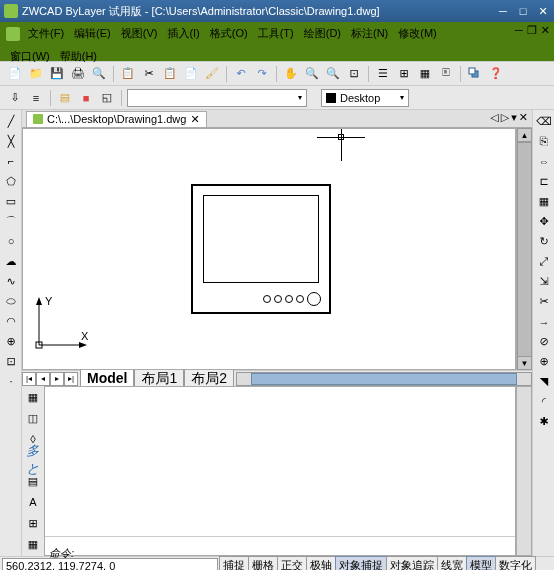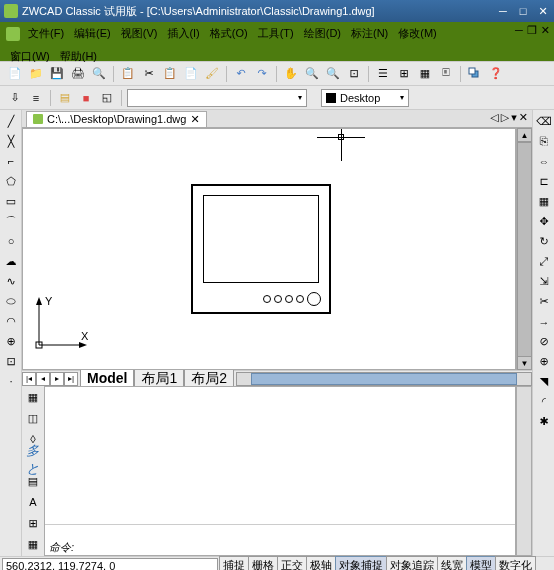--- a/index.html
+++ b/index.html
@@ -49,33 +49,33 @@
 .bottombar .nav span { width: 14px; height: 14px; border: 1px solid #999; background: #fff; display: flex; align-items: center; justify-content: center; font-size: 8px; cursor: pointer; }
 .bottombar .tabs { display: flex; margin-left: 2px; }
 .bottombar .tabs .mtab { border: 1px solid #999; background: #eee; padding: 12px 6px; font-size: 14px; cursor: pointer; }
 .bottombar .tabs .mtab.active { background: #fff; font-weight: bold; }
 .bottombar .hscroll { flex: 1; height: 14px; border: 1px solid #999; background: #ddd; margin-left: 2px; position: relative; }
 .bottombar .hscroll .thumb { position: absolute; left: 14px; right: 14px; top: 0; bottom: 0; background: #9bb8d8; border: 1px solid #6a8cb0; }
 .cmdarea { display: flex; height: 170px; background: #e8e8e8; }
 .cmdleft { width: 22px; display: flex; flex-direction: column; gap: 3px; padding: 2px; }
 .cmdpanel { flex: 1; background: #fff; border: 1px solid #aaa; display: flex; flex-direction: column; }
 .cmdhistory { flex: 1; }
-.cmdline { height: 16px; border-top: 1px solid #ccc; padding: 15px 4px; font-size: 10px; font-style: italic; }
+.cmdline { height: 16px; border-top: 1px solid #ccc; padding: 9px 4px; font-size: 10px; font-style: italic; }
 .cmdrscroll { width: 16px; background: #ddd; border: 1px solid #aaa; }
 .statusbar { height: 18px; background: #e8e8e8; border-top: 1px solid #ccc; display: flex; align-items: center; font-size: 10px; }
 .statusbar .coords { width: 216px; border: 1px solid #999; background: #fff; padding: 1px 3px; margin: 0 2px; }
 .statusbar .sbtn { border: 1px solid #999; background: #eee; padding: 1px 3px; cursor: pointer; margin-left: -1px; }
 .statusbar .sbtn.pressed { background: #d0d8e8; border-color: #7090b0; }
 </style>
 </head>
 <body>
 
 <div class="titlebar">
   <div class="logo"></div>
-  <div class="title"><span>ZWCAD Classic 试用版</span> - <span>[C:\Users\Administrator\Classic\Drawing1.dwg]</span></div>
+  <div class="title"><span>ZWCAD ByLayer 试用版</span> - <span>[C:\Users\Administrator\Classic\Drawing1.dwg]</span></div>
   <div class="winbtns">
     <span>─</span>
     <span>□</span>
     <span>✕</span>
   </div>
 </div>
 
 <div class="menubar">
   <div class="mdiicon"></div>
   <span class="menuitem">文件(F)</span>

